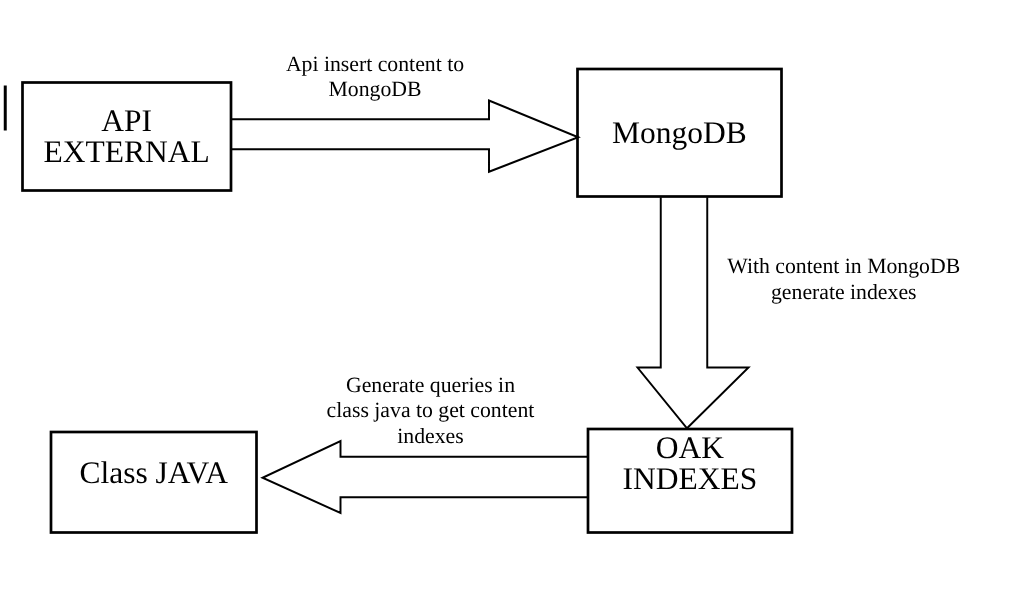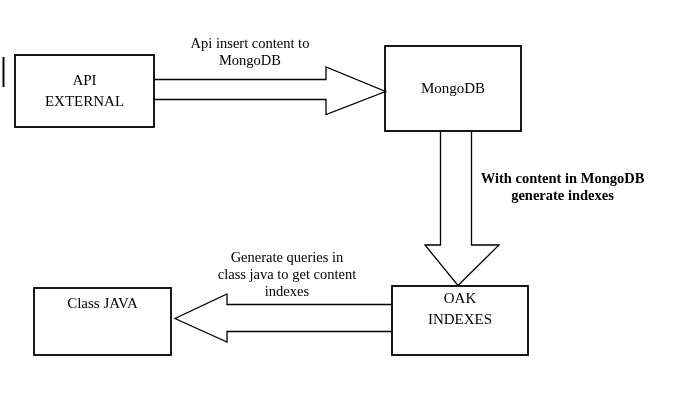--- a/index.html
+++ b/index.html
@@ -9,21 +9,21 @@
     background:#ffffff;
     font-family:"Liberation Serif", serif;
     color:#000000;
     overflow:hidden;
   }
   .canvas svg{position:absolute;left:0;top:0;}
   .node-label{
     position:absolute;
     display:flex;align-items:center;justify-content:center;
     text-align:center;
-    font-size:15px;line-height:21px;
+    font-size:21px;line-height:21px;
     white-space:pre-line;
   }
   .edge-label{
     position:absolute;
     text-align:center;
     font-size:14.5px;line-height:17px;
     white-space:pre-line;
   }
 </style>
 </head>
@@ -48,25 +48,25 @@
   </svg>
 
   <div class="node-label" style="left:15px;top:55px;width:139px;height:72px;">API
 EXTERNAL</div>
 
   <div class="node-label" style="left:385px;top:46px;width:136px;height:85px;">MongoDB</div>
 
   <div class="node-label" style="left:392px;top:286px;width:136px;height:53px;padding-bottom:8px;box-sizing:border-box;">OAK
 INDEXES</div>
 
-  <div class="node-label" style="left:34px;top:276px;width:137px;height:67px;padding-bottom:12px;box-sizing:border-box;">Class JAVA</div>
+  <div class="node-label" style="left:34px;top:288px;width:137px;height:67px;padding-bottom:12px;box-sizing:border-box;">Class JAVA</div>
 
   <div class="edge-label" style="left:160px;top:35px;width:180px;">Api insert content to
 MongoDB</div>
 
-  <div class="edge-label" style="left:472px;top:170px;width:181px;font-weight:bold;">With content in MongoDB
+  <div class="edge-label" style="left:472px;top:170px;width:181px;">With content in MongoDB
 generate indexes</div>
 
   <div class="edge-label" style="left:197px;top:249px;width:180px;">Generate queries in
 class java to get content
 indexes</div>
 
 </div>
 
 </body></html>

